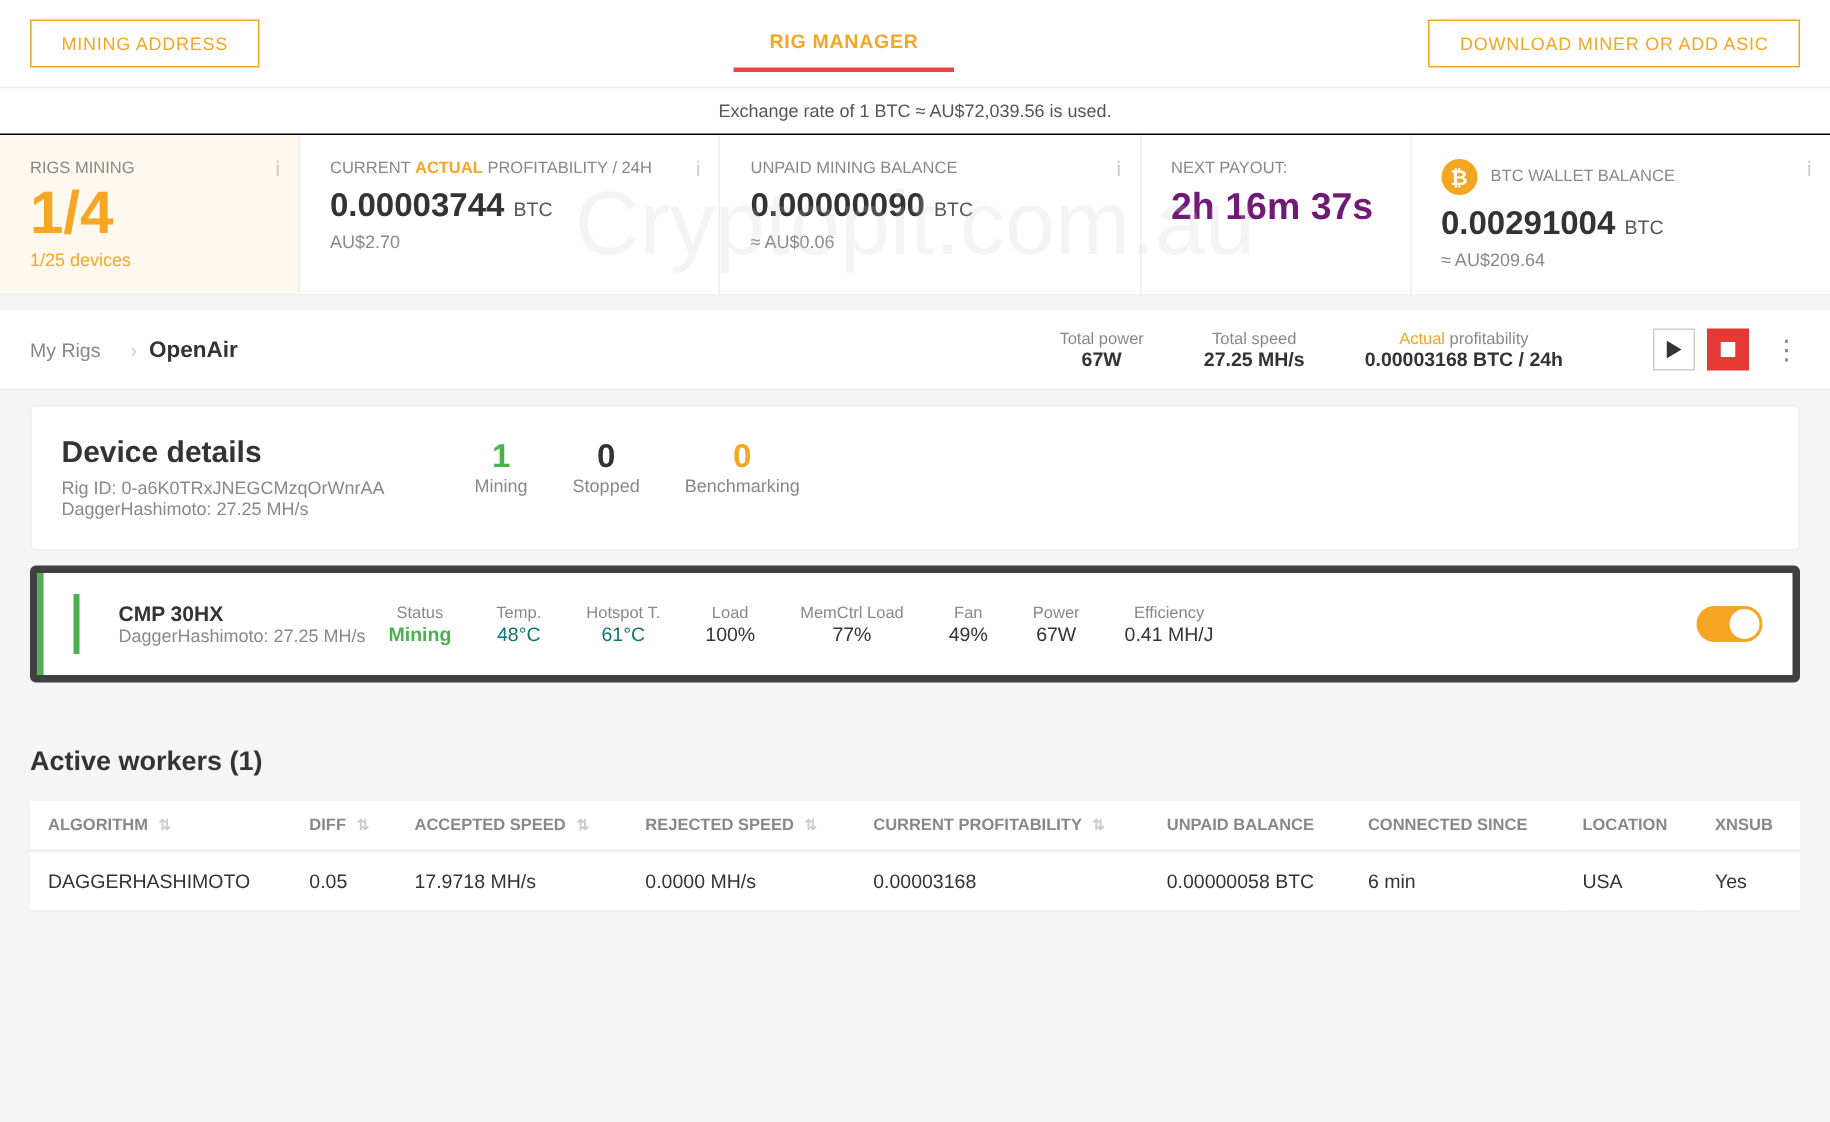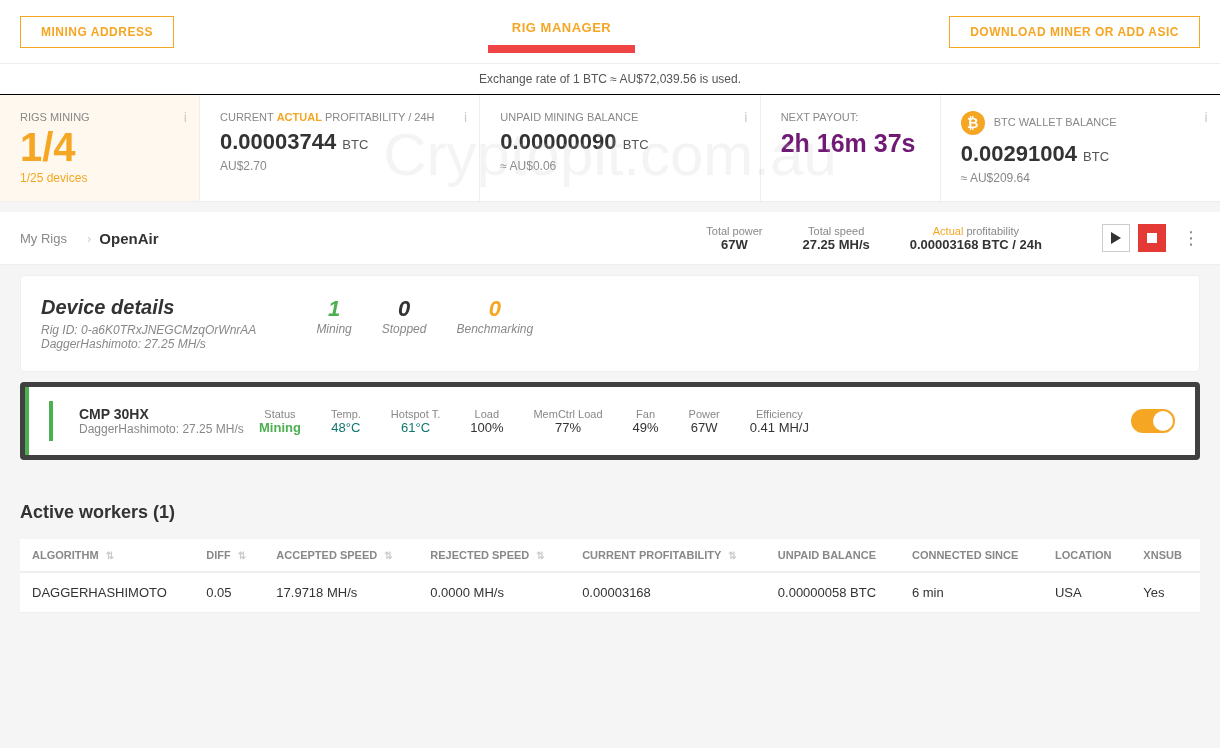--- a/index.html
+++ b/index.html
@@ -4,30 +4,30 @@
   <style>
     * { box-sizing: border-box; margin: 0; padding: 0; }
     body { font-family: Arial, sans-serif; background: #f5f5f5; color: #333; font-size: 13px; }
 
     .top-nav {
       display: flex; align-items: center; justify-content: space-between;
       padding: 10px 20px; background: #fff; border-bottom: 1px solid #eee;
     }
     .nav-btn {
       border: 1.5px solid #f5a623; color: #f5a623; background: #fff;
-      padding: 8px 20px; cursor: pointer; font-size: 12px; font-weight: bold;
+      padding: 8px 20px; cursor: pointer; font-size: 12px; font-weight: normal;
       letter-spacing: 0.5px; text-transform: uppercase;
     }
     .nav-tabs { display: flex; }
     .nav-tab {
       padding: 10px 24px; cursor: pointer; font-size: 13px; font-weight: bold;
       letter-spacing: 0.5px; text-transform: uppercase; border: none; background: none;
       color: #999; border-bottom: 3px solid transparent;
     }
-    .nav-tab.active { color: #f5a623; border-bottom: 8px solid #ef4444; }
+    .nav-tab.active { color: #f5a623; border-bottom: 3px solid #ef4444; }
 
     .exchange-rate {
       text-align: center; padding: 8px; background: #fff; font-size: 12px; color: #555;
       border-bottom: 1px solid #000000;
     }
 
     .stats-row {
       display: flex; background: #fff; border-bottom: 1px solid #eee; margin-bottom: 10px;
     }
 
@@ -73,21 +73,21 @@
       width: 28px; height: 28px; border: 1px solid #ccc; background: #fff;
       cursor: pointer; display: flex; align-items: center; justify-content: center;
     }
     .stop-btn {
       width: 28px; height: 28px; background: #e53935; border: none;
       cursor: pointer; display: flex; align-items: center; justify-content: center;
     }
     .more-btn { cursor: pointer; color: #888; font-size: 18px; margin-left: 8px; }
 
     .device-details-section {
-      background: #fff; margin: 10px 20px; border: 1px solid #eee; border-radius: 4px; padding: 20px; font-style: italic;
+      background: #fff; margin: 10px 20px; border: 1px solid #eee; border-radius: 4px; padding: 20px;
     }
     .device-details-header { display: flex; align-items: flex-start; gap: 40px; }
     .device-title { font-size: 20px; font-weight: bold; margin-bottom: 4px; }
     .device-rig-id { font-size: 12px; color: #888; }
     .device-hashrate { font-size: 12px; color: #888; }
     .device-status-counts { display: flex; gap: 30px; margin-left: 20px; }
     .status-count { text-align: center; }
     .status-count .num { font-size: 22px; font-weight: bold; }
     .status-count .num.green { color: #4caf50; }
     .status-count .num.orange { color: #f5a623; }

